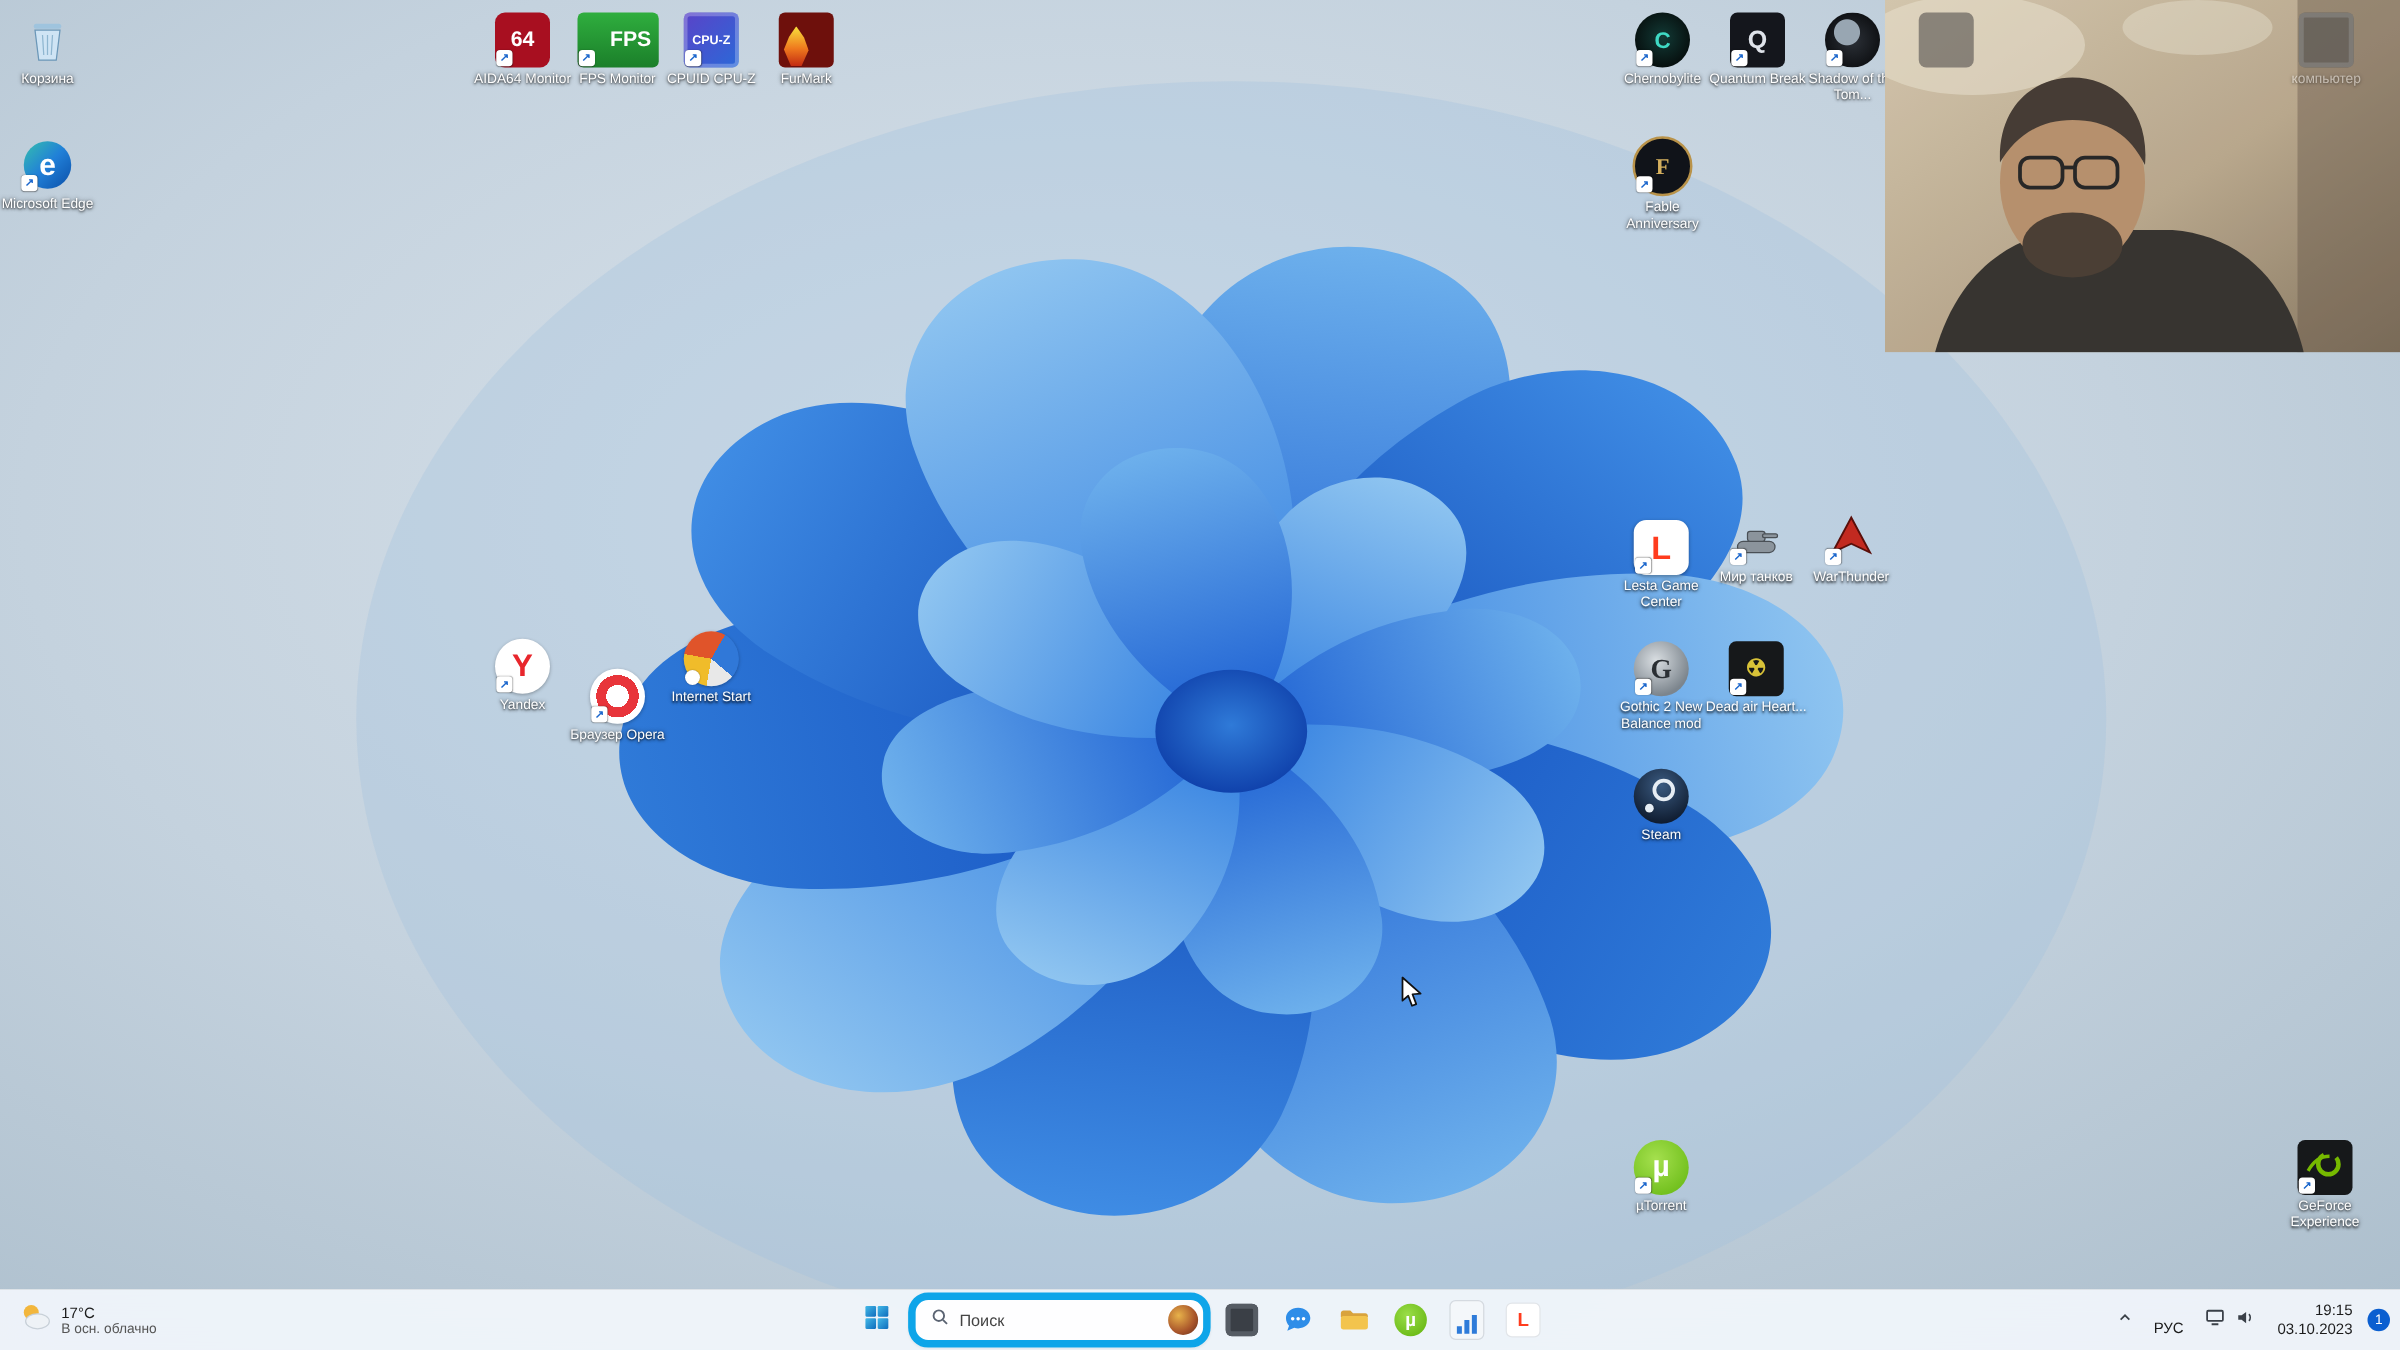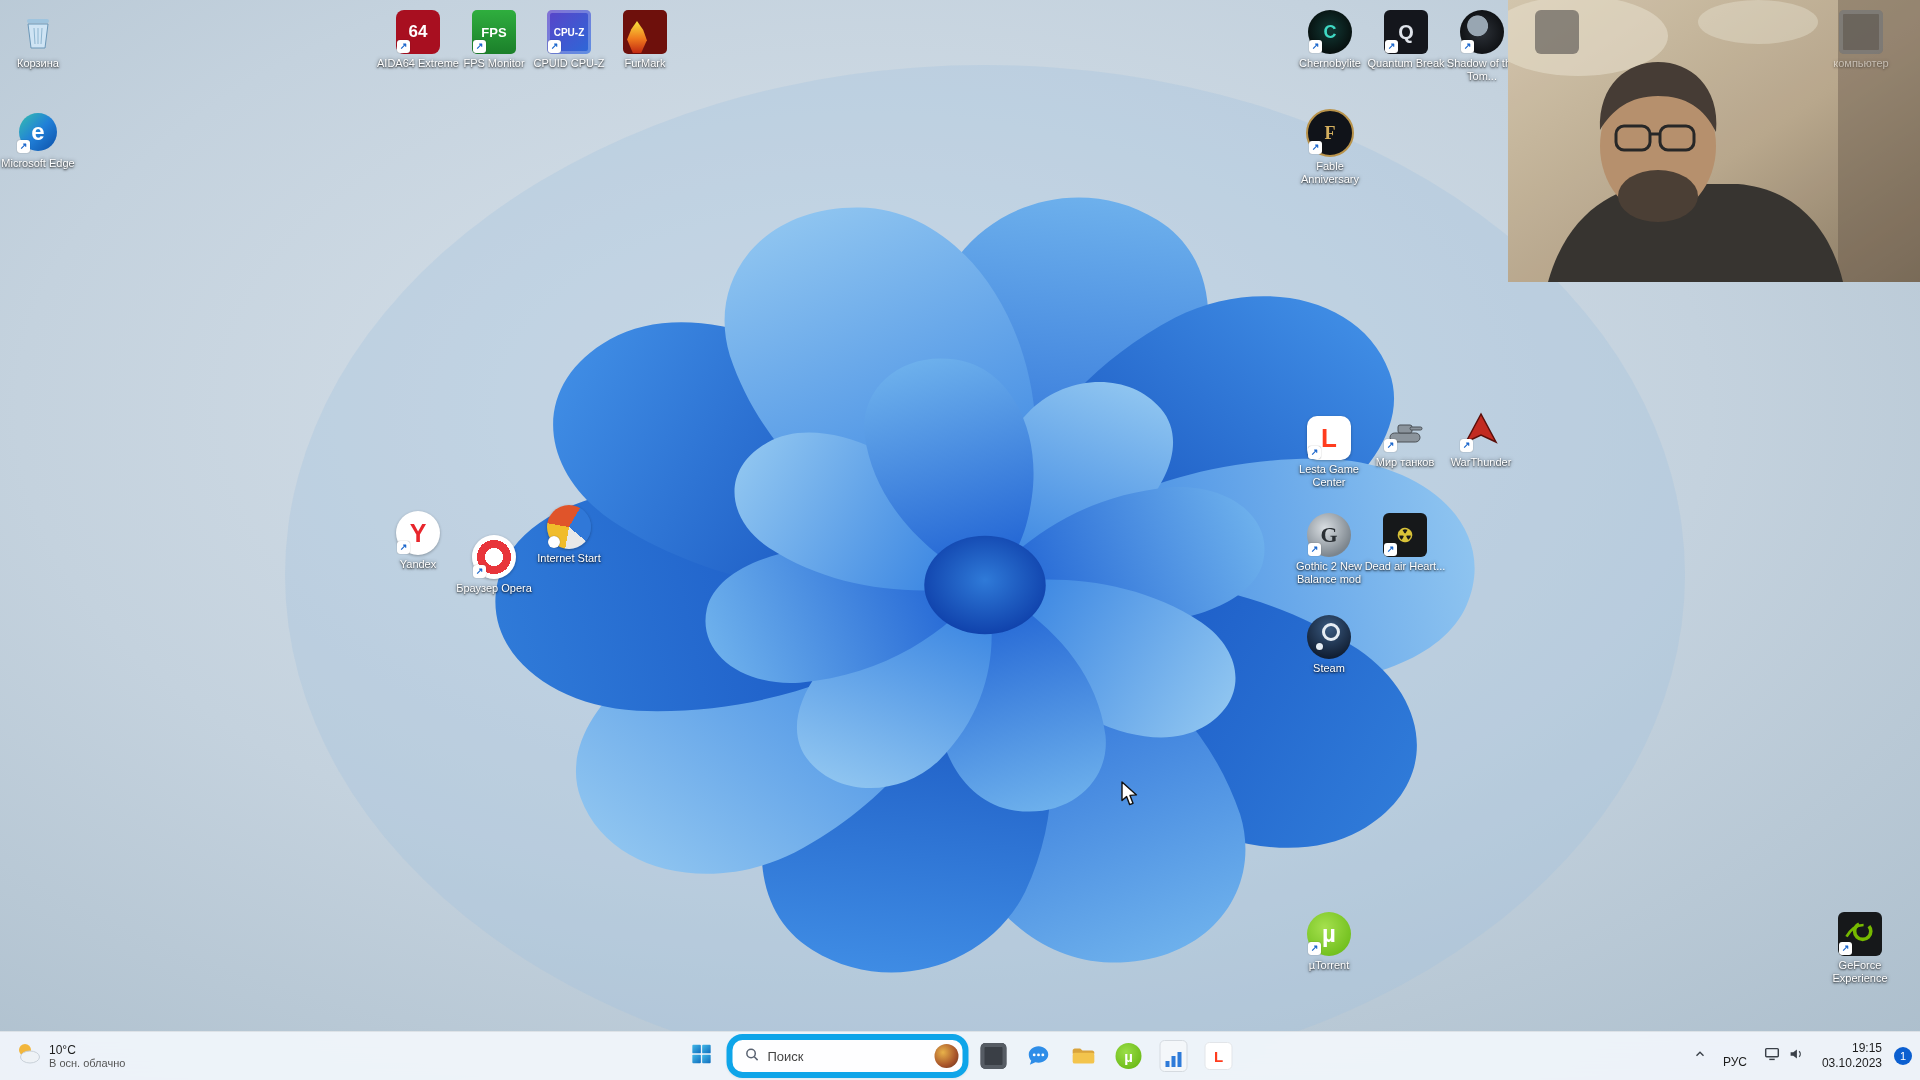--- a/index.html
+++ b/index.html
@@ -11,21 +11,21 @@
   .dicon{position:absolute;width:84px;z-index:10;text-align:center;cursor:default;}
   .tile{position:relative;width:44px;height:44px;margin:0 auto;display:flex;
     align-items:center;justify-content:center;font-weight:bold;}
   .lbl{display:block;margin-top:3px;font-size:11px;line-height:13px;color:#fff;
     text-shadow:0 1px 2px rgba(0,0,0,.85),0 0 4px rgba(0,0,0,.45);}
   .sc::after{content:"↗";position:absolute;left:1px;bottom:1px;width:13px;height:13px;
     background:#fff;border-radius:3px;color:#1a66cc;font-size:9px;line-height:13px;
     text-align:center;font-weight:bold;box-shadow:0 0 1px rgba(0,0,0,.5);}
   
   .t-aida{background:#a80f20;border-radius:8px;color:#fff;font-size:17px;}
-  .t-fps{background:linear-gradient(#2fae3e,#1b7f2a);border-radius:5px;color:#fff;font-size:13px;}
+  .t-fps{background:linear-gradient(#2fae3e,#1b7f2a);border-radius:5px;color:#fff;font-size:17px;padding-left:21px;}
   .t-cpuz{background:linear-gradient(135deg,#5a43c8,#2b69d8);border-radius:5px;color:#fff;
     font-size:10px;box-shadow:inset 0 0 0 3px rgba(255,255,255,.25);}
   .t-furmark{background:#6e100c;border-radius:5px;}
   .t-furmark::after{content:"";width:26px;height:32px;
     clip-path:polygon(50% 0,74% 28%,88% 60%,66% 100%,34% 100%,12% 58%,28% 26%);
     background:linear-gradient(#f8e23c,#ef7a1e 55%,#c22a12);}
   .t-chern{background:radial-gradient(circle at 50% 45%,#123a36 0%,#07100f 72%);
     border-radius:50%;color:#3fd9c4;font-size:18px;}
   .t-quantum{background:#14161c;border-radius:6px;color:#dfe3ea;font-size:20px;}
   .t-sottr{border-radius:50%;background:
@@ -185,21 +185,21 @@
           </defs>
           <circle cx="22" cy="22" r="19" fill="url(#eg)"></circle>
           <text x="22" y="30" font-size="24" font-weight="bold" fill="#fff" text-anchor="middle" font-family="Liberation Sans,sans-serif">e</text>
         </svg>
     </span>
     <span class="lbl">Microsoft Edge</span>
   </div>
 
   <div class="dicon" style="left:376px;top:10px">
     <span class="tile sc t-aida">64</span>
-    <span class="lbl">AIDA64 Extreme</span>
+    <span class="lbl">AIDA64 Monitor</span>
   </div>
 
   <div class="dicon" style="left:452px;top:10px">
     <span class="tile sc t-fps">FPS</span>
     <span class="lbl">FPS Monitor</span>
   </div>
 
   <div class="dicon" style="left:527px;top:10px">
     <span class="tile sc t-cpuz">CPU-Z</span>
     <span class="lbl">CPUID CPU-Z</span>
@@ -338,21 +338,21 @@
   <div class="taskbar">
 
     <div class="weather">
       <span>
         <svg width="28" height="28" viewBox="0 0 28 28">
             <circle cx="11" cy="10" r="6" fill="#f2b63c"></circle>
             <ellipse cx="16" cy="17" rx="9.5" ry="6" fill="#eef2f6" stroke="#c8d0d8"></ellipse>
           </svg>
       </span>
       <span>
-        <span class="w-temp" style="display:block">10°C</span>
+        <span class="w-temp" style="display:block">17°C</span>
         <span class="w-cond" style="display:block">В осн. облачно</span>
       </span>
     </div>
 
     <div class="centerbar">
       <div class="tbtn">
         <span>
           <svg width="22" height="22" viewBox="0 0 24 24">
               <defs>
                 <linearGradient id="wg" x1="0" y1="0" x2="1" y2="1">

